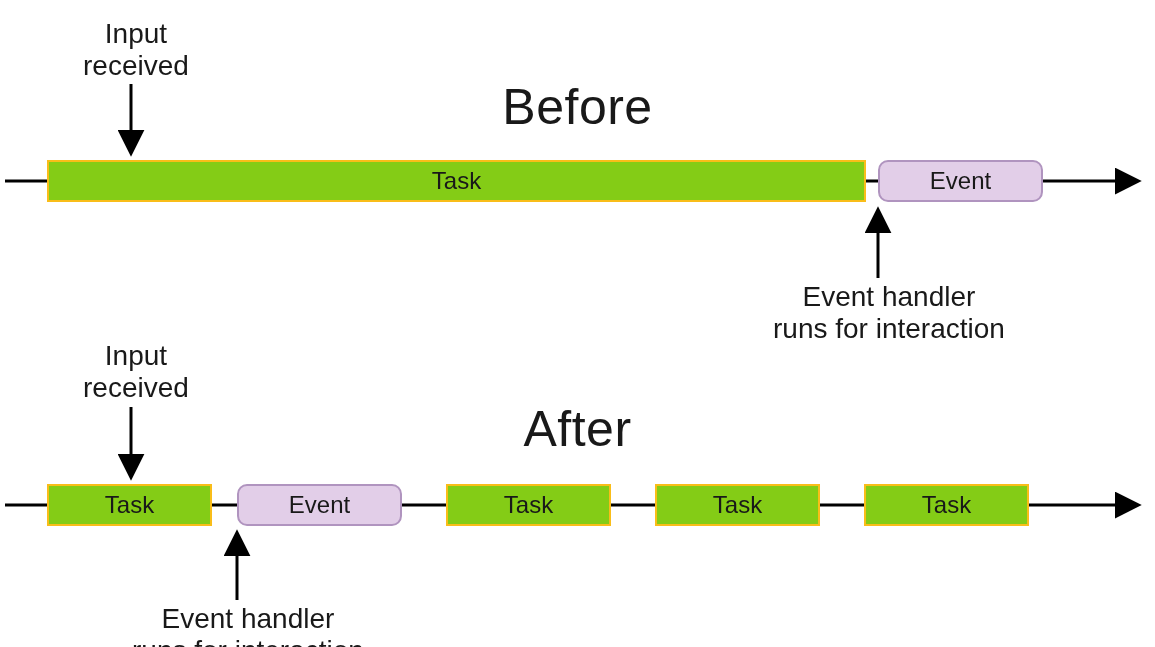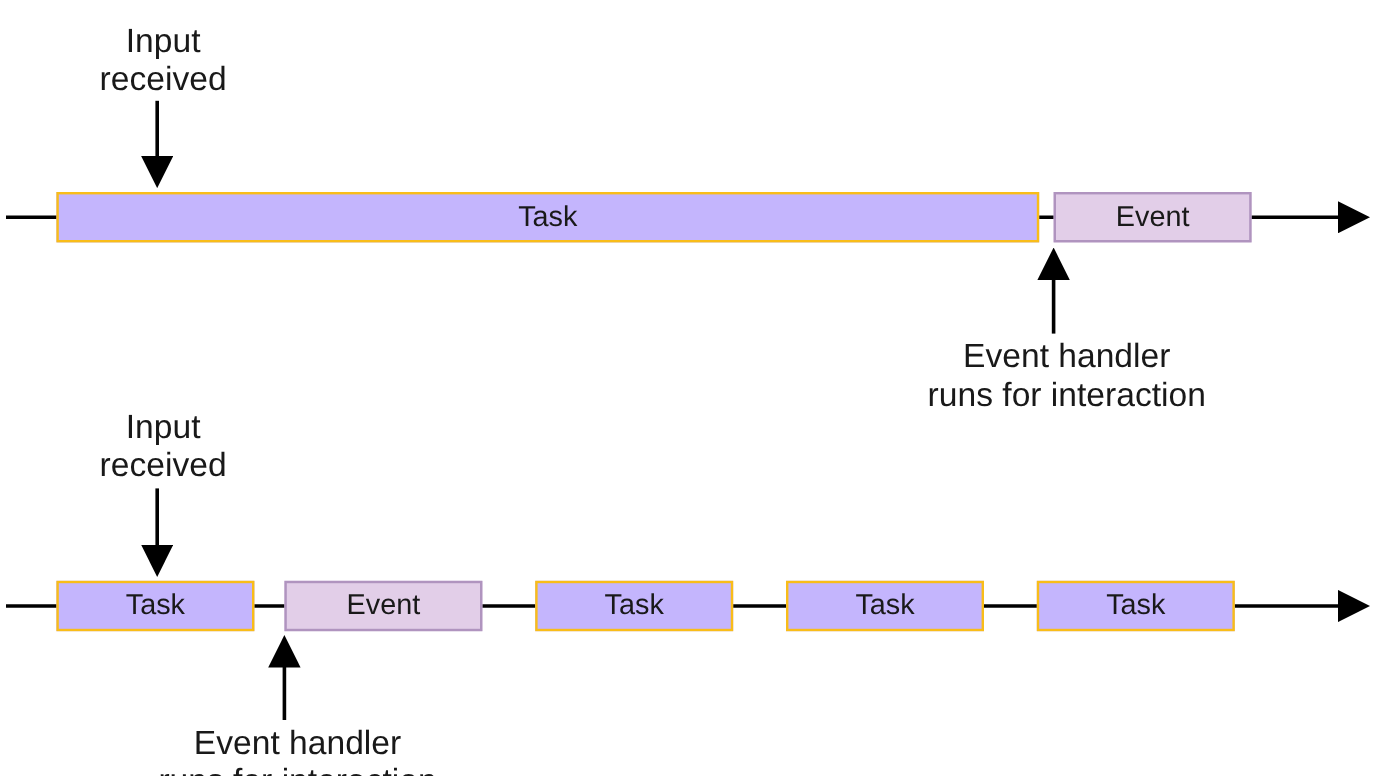--- a/index.html
+++ b/index.html
@@ -35,26 +35,27 @@
     position: absolute;
     height: 42px;
     box-sizing: border-box;
     border: 2px solid;
     display: flex;
     align-items: center;
     justify-content: center;
     font-size: 24px;
   }
   .task {
-    background: #c4b5fd;
+    background: #84cc16;
     border-color: #f9bd19;
   }
   .event {
     background: #e2cee8;
     border-color: #b094bf;
+    border-radius: 10px;
   }
   svg.overlay {
     position: absolute;
     left: 0;
     top: 0;
     width: 1155px;
     height: 647px;
     pointer-events: none;
   }
 </style>
@@ -76,35 +77,37 @@
 
     <line x1="131" y1="84" x2="131" y2="150" stroke="#000" stroke-width="3" marker-end="url(#ah)"></line>
 
     <line x1="878" y1="278" x2="878" y2="213" stroke="#000" stroke-width="3" marker-end="url(#ah)"></line>
 
     <line x1="131" y1="407" x2="131" y2="474" stroke="#000" stroke-width="3" marker-end="url(#ah)"></line>
 
     <line x1="237" y1="600" x2="237" y2="536" stroke="#000" stroke-width="3" marker-end="url(#ah)"></line>
   </svg>
 
+  <div class="heading" style="top:78px;">Before</div>
 
   <div class="annot" style="left:83px; top:18px;">Input
 received</div>
 
   <div class="box task" style="left:47px; top:160px; width:819px;">
     <span>Task</span>
   </div>
 
   <div class="box event" style="left:878px; top:160px; width:165px;">
     <span>Event</span>
   </div>
 
   <div class="annot" style="left:773px; top:281px;">Event handler
 runs for interaction</div>
 
+  <div class="heading" style="top:400px;">After</div>
 
   <div class="annot" style="left:83px; top:340px;">Input
 received</div>
 
   <div class="box task" style="left:47px;  top:484px; width:165px;">
       <span>Task</span>
     </div>
   <div class="box event" style="left:237px; top:484px; width:165px;">
       <span>Event</span>
     </div>

